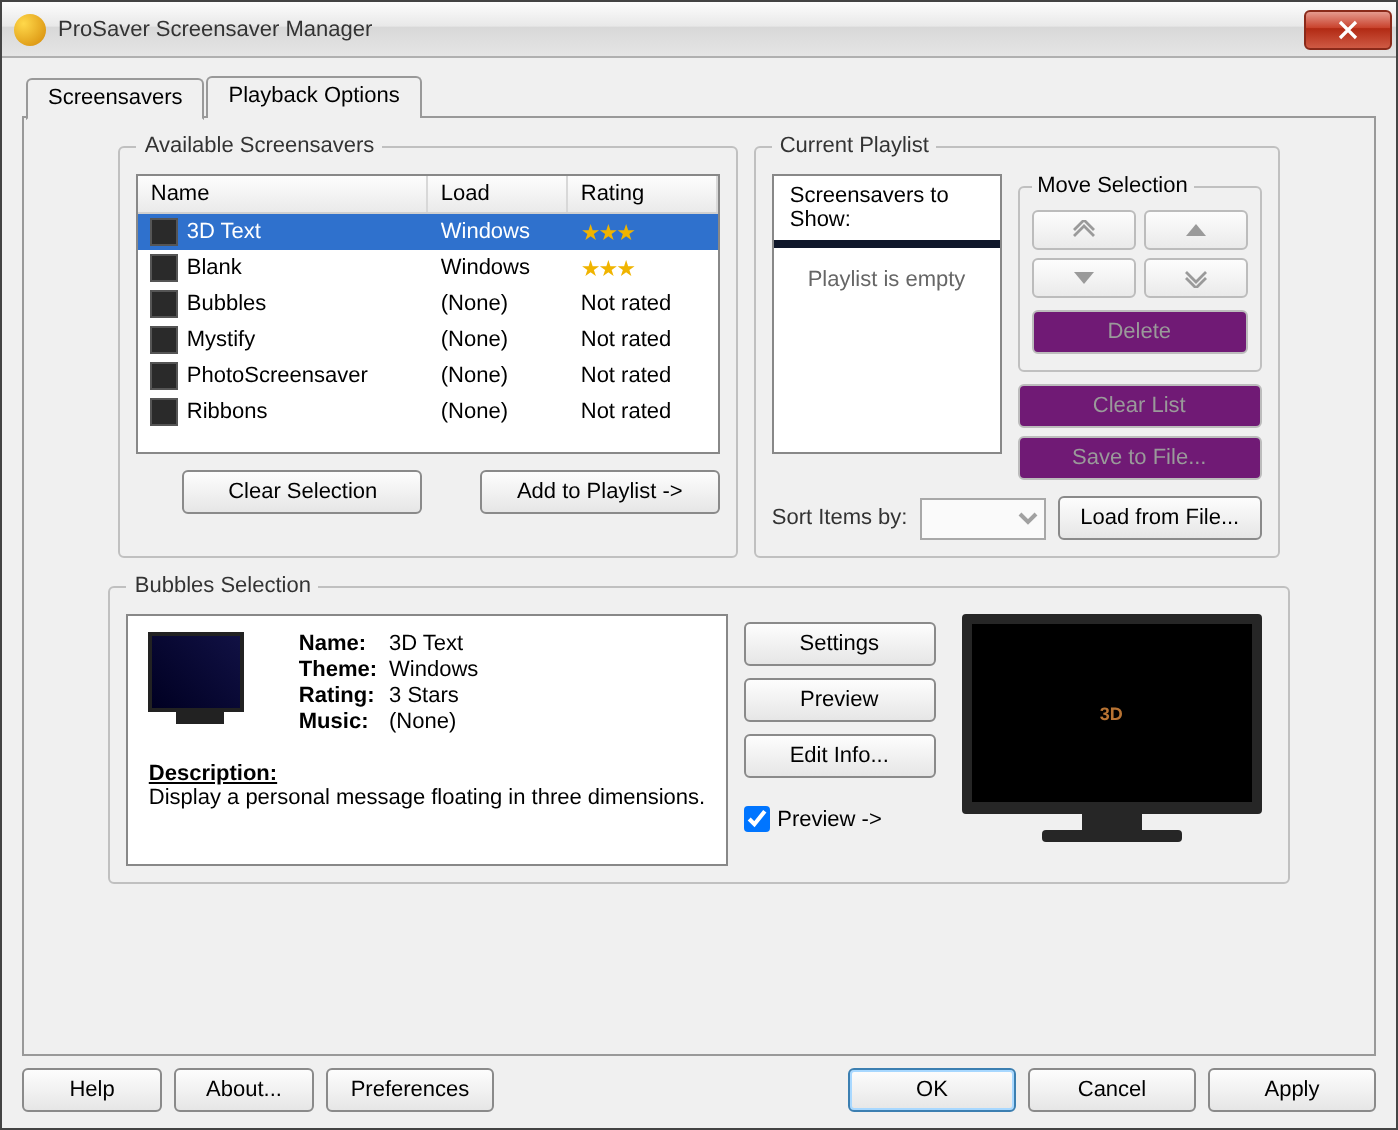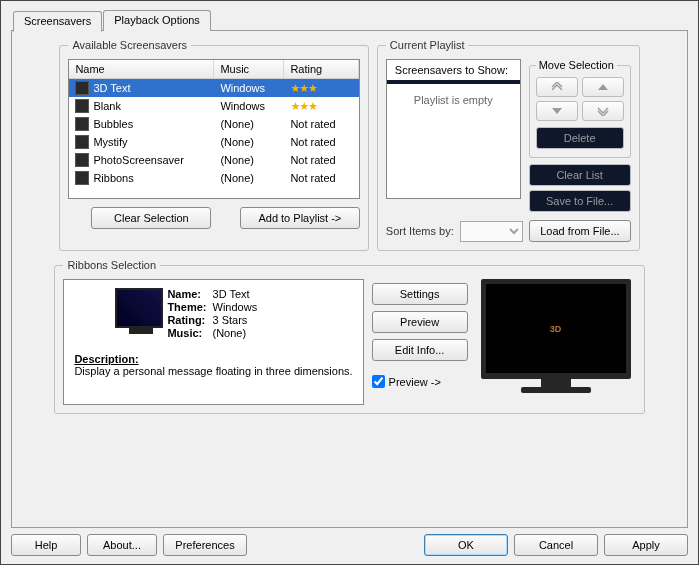--- a/index.html
+++ b/index.html
@@ -37,46 +37,46 @@
 .lv-row.selected { background: #2f71cd; color: #fff; }
 .lv-row .cell { padding: 1px 6px; }
 .cell-name { width: 145px; display: flex; align-items: center; gap: 4px; }
 .cell-theme { width: 70px; }
 .cell-rating { flex: 1; }
 .ss-icon { width: 14px; height: 14px; background: #2a2a2a; border: 1px solid #555; display: inline-block; }
 .stars { color: #f0b400; letter-spacing: -1px; }
 
 .btn-row { display: flex; gap: 3px; margin-top: 8px; padding-left: 23px; }
 .btn { min-width: 84px; height: 22px; padding: 0 10px; background: linear-gradient(#fdfdfd,#e6e6e6); border: 1px solid #8a8a8a; border-radius: 3px; cursor: pointer; display: inline-flex; align-items: center; justify-content: center; }
-.btn:disabled, .btn.disabled { color: #9a9a9a; border-color: #bcbcbc; background: #0f172a; cursor: default; }
+.btn:disabled, .btn.disabled { color: #9a9a9a; border-color: #bcbcbc; background: #701a75; cursor: default; }
 .btn.wide { min-width: 120px; }
 .btn.sm { min-width: 70px; }
 .btn.default { border-color: #3c7fb1; box-shadow: 0 0 0 1px #a8d8ff inset; }
 
 .play-inner { display: flex; gap: 8px; }
 .playlist-box { flex: 1; border: 1px solid #888; background: #fff; height: 140px; display: flex; flex-direction: column; }
 .playlist-box .hdr { padding: 4px 8px; border-bottom: 4px solid #0f172a; }
 .playlist-box .empty { flex: 1; display: flex; align-items: flex-start; justify-content: center; padding-top: 10px; color: #666; }
 
-.move-col { width: 102px; }
+.move-col { width: 122px; }
 .move-group { border: 1px solid #c0c0c0; border-radius: 3px; padding: 6px 6px 8px; }
 .move-group legend { padding: 0 3px; }
 .arrow-grid { display: grid; grid-template-columns: 1fr 1fr; gap: 4px; margin-bottom: 6px; }
 .arrow-btn { height: 20px; border: 1px solid #bcbcbc; border-radius: 3px; background: linear-gradient(#fdfdfd,#eaeaea); display: flex; align-items: center; justify-content: center; cursor: pointer; }
 .arrow-btn.disabled { color: #b0b0b0; }
 .arrow-btn svg { width: 12px; height: 10px; fill: #9a9a9a; }
 .side-btns { display: flex; flex-direction: column; gap: 4px; margin-top: 6px; }
 
 .sort-row { display: flex; align-items: center; gap: 6px; margin-top: 8px; }
 .sort-row select { flex: 1; height: 21px; border: 1px solid #8a8a8a; background: #fff; }
 .sort-row .lbl { color: #333; }
 
 .cursel { display: flex; gap: 8px; }
 .cursel-box { flex: 1; border: 1px solid #888; background: #fff; height: 126px; padding: 8px 10px; }
-.cursel-info { display: flex; gap: 4px; margin-left: 41px; }
+.cursel-info { display: flex; gap: 27px; }
 .monitor-icon { width: 48px; height: 40px; border: 2px solid #222; background: linear-gradient(45deg,#002,#114); position: relative; }
 .monitor-icon::after { content: ""; position: absolute; bottom: -8px; left: 12px; width: 24px; height: 6px; background: #222; }
 .kv { display: grid; grid-template-columns: auto 1fr; column-gap: 6px; row-gap: 1px; }
 .kv .k { font-weight: bold; }
 .desc { margin-top: 14px; }
 .desc .k { font-weight: bold; text-decoration: underline; }
 
 .action-col { width: 96px; display: flex; flex-direction: column; gap: 6px; padding-top: 4px; }
 .chk-row { display: flex; align-items: center; gap: 4px; margin-top: 8px; }
 
@@ -86,36 +86,45 @@
 .pm-stand { width: 30px; height: 8px; background: #262626; }
 .pm-base { width: 70px; height: 6px; background: #262626; border-radius: 2px; }
 
 .footer { display: flex; gap: 6px; padding: 6px 0 0; align-items: center; }
 .footer .spacer { flex: 1; }
 </style>
 </head>
 <body>
 
 <div class="window">
+  <div class="titlebar">
+    <div class="app-icon"></div>
+    <div class="title">ProSaver Screensaver Manager</div>
+    <div class="close-btn">
+      <svg viewBox="0 0 10 10">
+          <path d="M1 1 L9 9 M9 1 L1 9" stroke="#fff" stroke-width="1.6"></path>
+        </svg>
+    </div>
+  </div>
 
   <div class="client">
     <div class="tabstrip">
       <div class="tab active">Screensavers</div>
       <div class="tab">Playback Options</div>
     </div>
 
     <div class="tabpanel">
 
       <div class="row-top">
         <fieldset class="group avail">
           <legend>Available Screensavers</legend>
           <div class="listview">
             <div class="lv-head">
               <div class="col col-name">Name</div>
-              <div class="col col-theme">Music</div>
+              <div class="col col-theme">Load</div>
               <div class="col col-rating">Rating</div>
             </div>
             <div class="lv-body" id="lv-body">
                 <div class="lv-row selected">
                   <div class="cell cell-name">
                     <span class="ss-icon"></span>
                     <span>3D Text</span>
                   </div>
                   <div class="cell cell-theme">Windows</div>
                   <div class="cell cell-rating"><span class="stars">★★★</span></div>
@@ -210,21 +219,21 @@
           </div>
           <div class="sort-row">
             <span class="lbl">Sort Items by:</span>
             <select disabled=""></select>
             <button class="btn">Load from File...</button>
           </div>
         </fieldset>
       </div>
 
       <fieldset class="group">
-        <legend>Ribbons Selection</legend>
+        <legend>Bubbles Selection</legend>
         <div class="cursel">
           <div class="cursel-box">
             <div class="cursel-info">
               <div class="monitor-icon"></div>
               <div class="kv">
                 <div class="k">Name:</div>
                 <div>3D Text</div>
                 <div class="k">Theme:</div>
                 <div>Windows</div>
                 <div class="k">Rating:</div>

